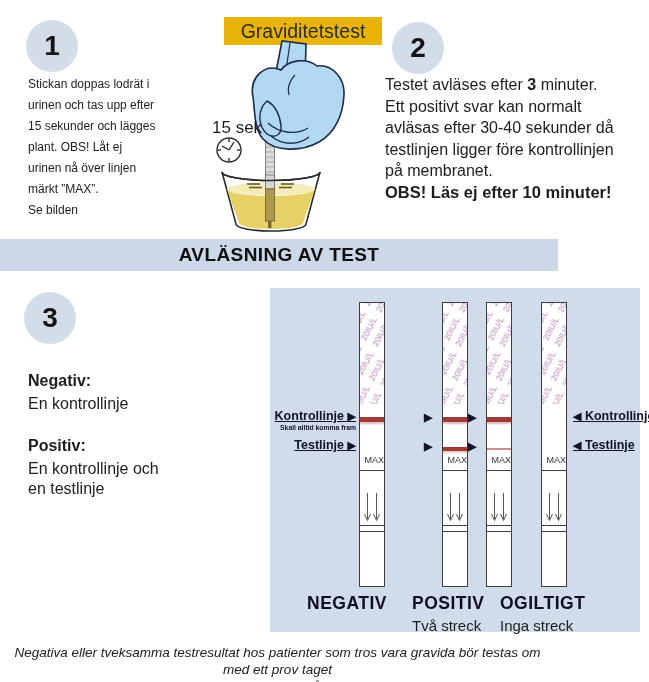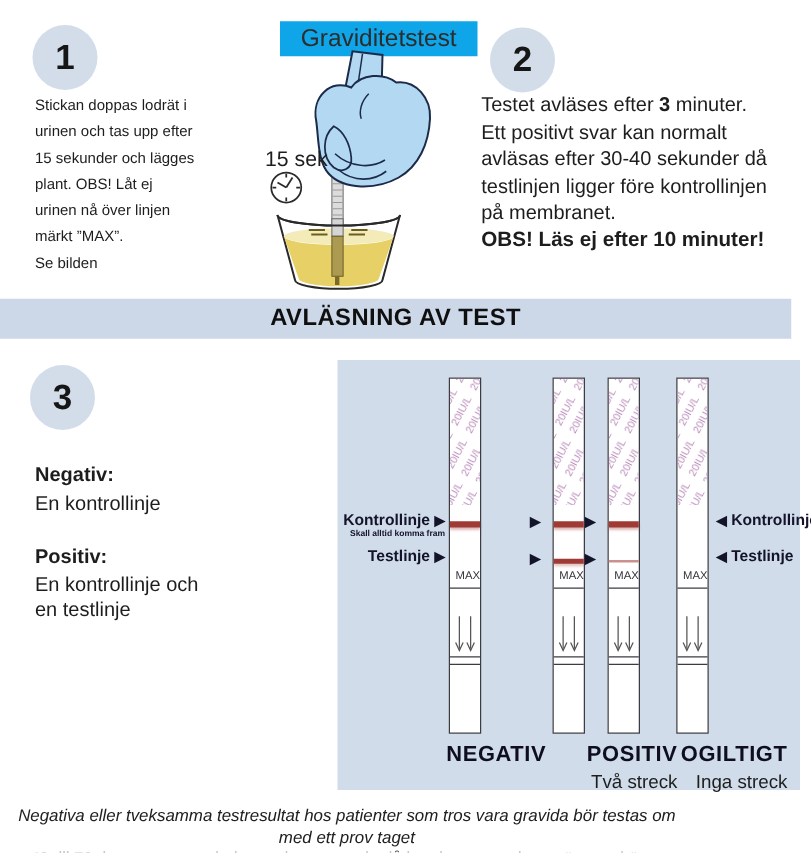--- a/index.html
+++ b/index.html
@@ -7,32 +7,32 @@
         font-family:"Liberation Sans",sans-serif;color:#1d1d1d;overflow:hidden;}
 
   
   .circle{position:absolute;width:52px;height:52px;border-radius:50%;background:#d3ddea;
           display:flex;align-items:center;justify-content:center;
           font-size:28px;font-weight:bold;color:#161616;}
   #c1{left:26px;top:20px;}
   #c2{left:392px;top:22px;}
   #c3{left:24px;top:292px;}
 
-  .titlebox{position:absolute;left:224px;top:17px;width:158px;height:28px;background:#0ea5e9;
+  .titlebox{position:absolute;left:224px;top:17px;width:158px;height:28px;background:#eab308;
             color:#2d2d2d;font-size:19.5px;display:flex;align-items:center;justify-content:center;}
 
   .step1{position:absolute;left:28px;top:74px;width:215px;font-size:12px;line-height:21px;white-space:pre-line;}
   .step2{position:absolute;left:385px;top:74px;width:258px;font-size:16px;line-height:21.5px;white-space:pre-line;}
   .b{font-weight:bold;}
   .warn{font-weight:bold;font-size:16.5px;}
 
   .sek{position:absolute;left:212px;top:118px;font-size:17px;color:#1d1d1d;}
   .illus{position:absolute;left:205px;top:35px;}
 
-  .banner{position:absolute;left:0;top:239px;width:633px;height:32px;background:#ccd8e8;
+  .banner{position:absolute;left:0;top:239px;width:558px;height:32px;background:#ccd8e8;
           display:flex;align-items:center;justify-content:center;
           font-size:19px;font-weight:bold;letter-spacing:.4px;color:#0f0f0f;}
 
   .s3{position:absolute;left:28px;width:235px;font-size:16px;line-height:20px;}
   .s3 .hd{font-weight:bold;margin-bottom:3px;margin-top:16px;}
   .s3 .tx{white-space:pre-line;}
   #s3a{top:355px;} #s3b{top:420px;} #s3c{top:501px;}
 
   .panel{position:absolute;left:270px;top:288px;width:370px;height:344px;background:#d0dcea;}
 
@@ -42,32 +42,32 @@
   .cline,.tline{position:absolute;left:0;width:100%;}
   .cline{top:114px;height:5px;background:#a03a34;box-shadow:0 2px 2px rgba(160,58,52,.35);}
   .tline{top:144px;height:4px;background:#a03a34;box-shadow:0 2px 2px rgba(160,58,52,.3);}
   .tline.faint{top:145px;height:2px;background:#c9908d;box-shadow:none;}
   .maxline{position:absolute;top:167px;left:0;width:100%;border-top:1.5px solid #3c3c44;}
   .maxtxt{position:absolute;top:152px;left:0;width:100%;text-align:right;font-size:9px;color:#33333b;}
   .arrows{position:absolute;top:189px;left:0;display:block;}
   .sep1{position:absolute;top:222px;left:0;width:100%;border-top:1.3px solid #3c3c44;}
   .sep2{position:absolute;top:228px;left:0;width:100%;border-top:1.3px solid #3c3c44;}
 
-  .lbl{position:absolute;font-weight:bold;font-size:12.5px;color:#13132a;white-space:nowrap;}
+  .lbl{position:absolute;font-weight:bold;font-size:12.5px;color:#13132a;white-space:nowrap;text-decoration:underline;}
   .lbl .ptrg{font-size:11px;}
   #lblK{right:284px;top:121px;text-align:right;}
   #lblKnote{position:absolute;right:284px;top:136px;font-size:6.8px;font-weight:bold;color:#13132a;white-space:nowrap;}
   #lblT{right:284px;top:150px;text-align:right;}
   #lblKR{left:303px;top:121px;}
   #lblTR{left:303px;top:150px;}
   .ptr{position:absolute;font-size:11px;font-weight:bold;color:#13132a;}
   #p2c{left:154px;top:123px;} #p2t{left:154px;top:152px;}
   #p3c{left:198px;top:123px;} #p3t{left:198px;top:152px;}
 
-  .result{position:absolute;width:130px;text-align:right;}
+  .result{position:absolute;width:130px;text-align:left;}
   .result .t{font-weight:bold;font-size:17.5px;letter-spacing:.5px;color:#0e0e20;}
   .result .s{font-size:15px;margin-top:3px;color:#1d1d1d;}
   #res1{left:37px;top:305px;} #res2{left:142px;top:305px;} #res3{left:230px;top:305px;}
 
   .footnote{position:absolute;left:0;top:644px;width:555px;text-align:center;font-style:italic;
             font-size:13.5px;line-height:17px;color:#202020;white-space:pre-line;}
 </style>
 </head>
 <body>
 

